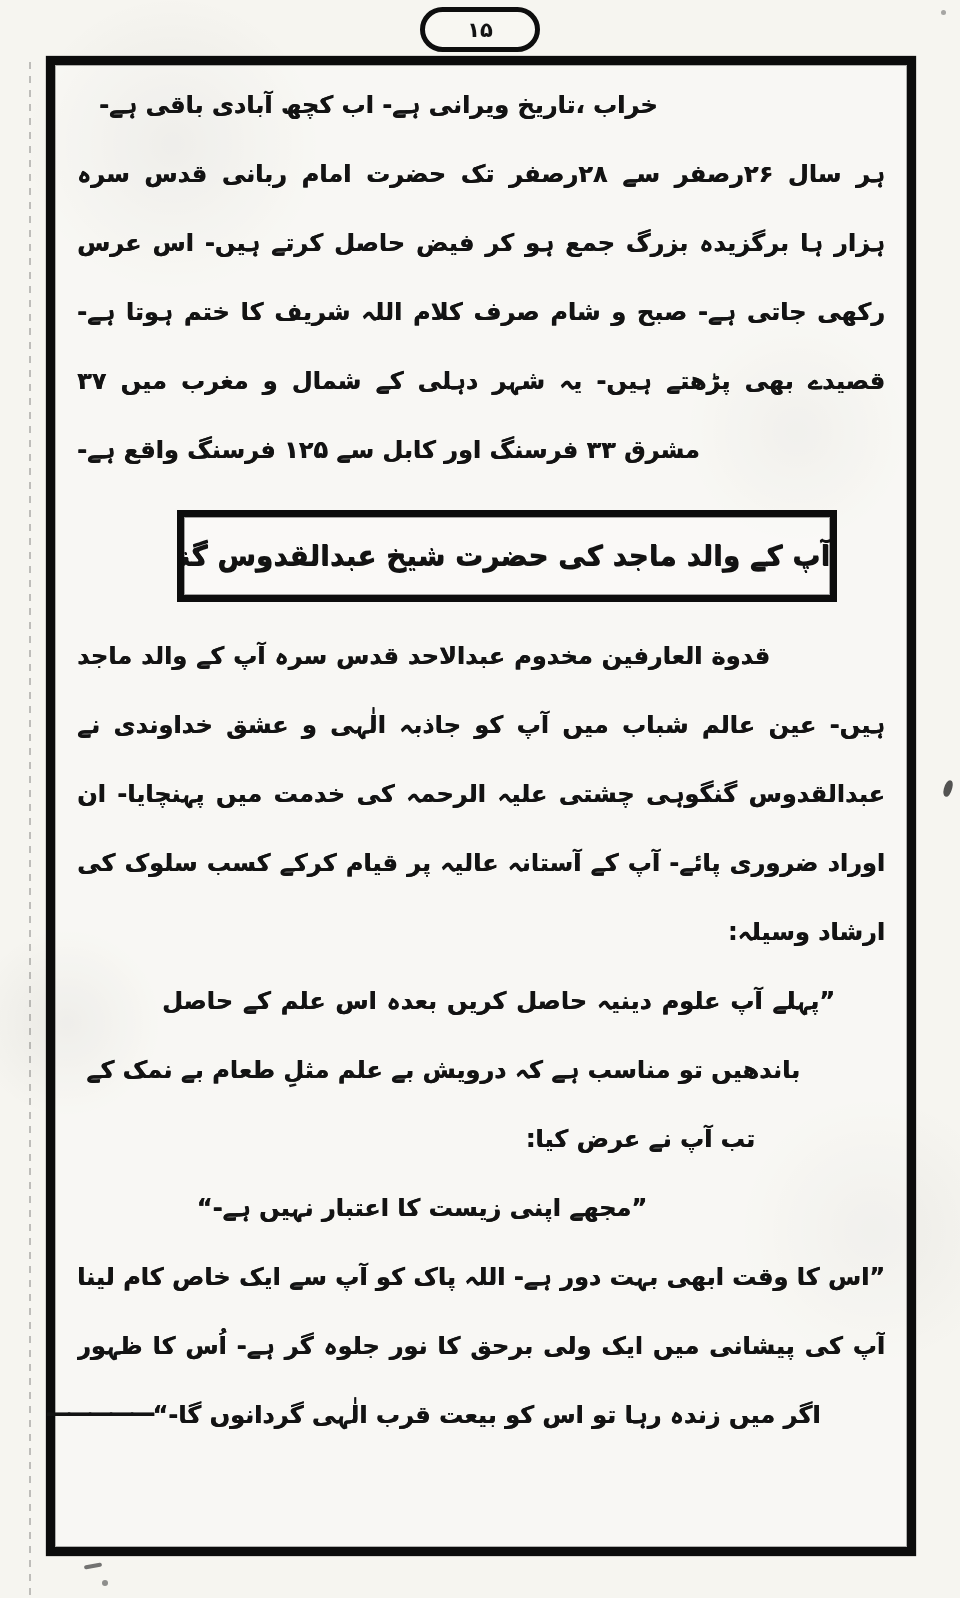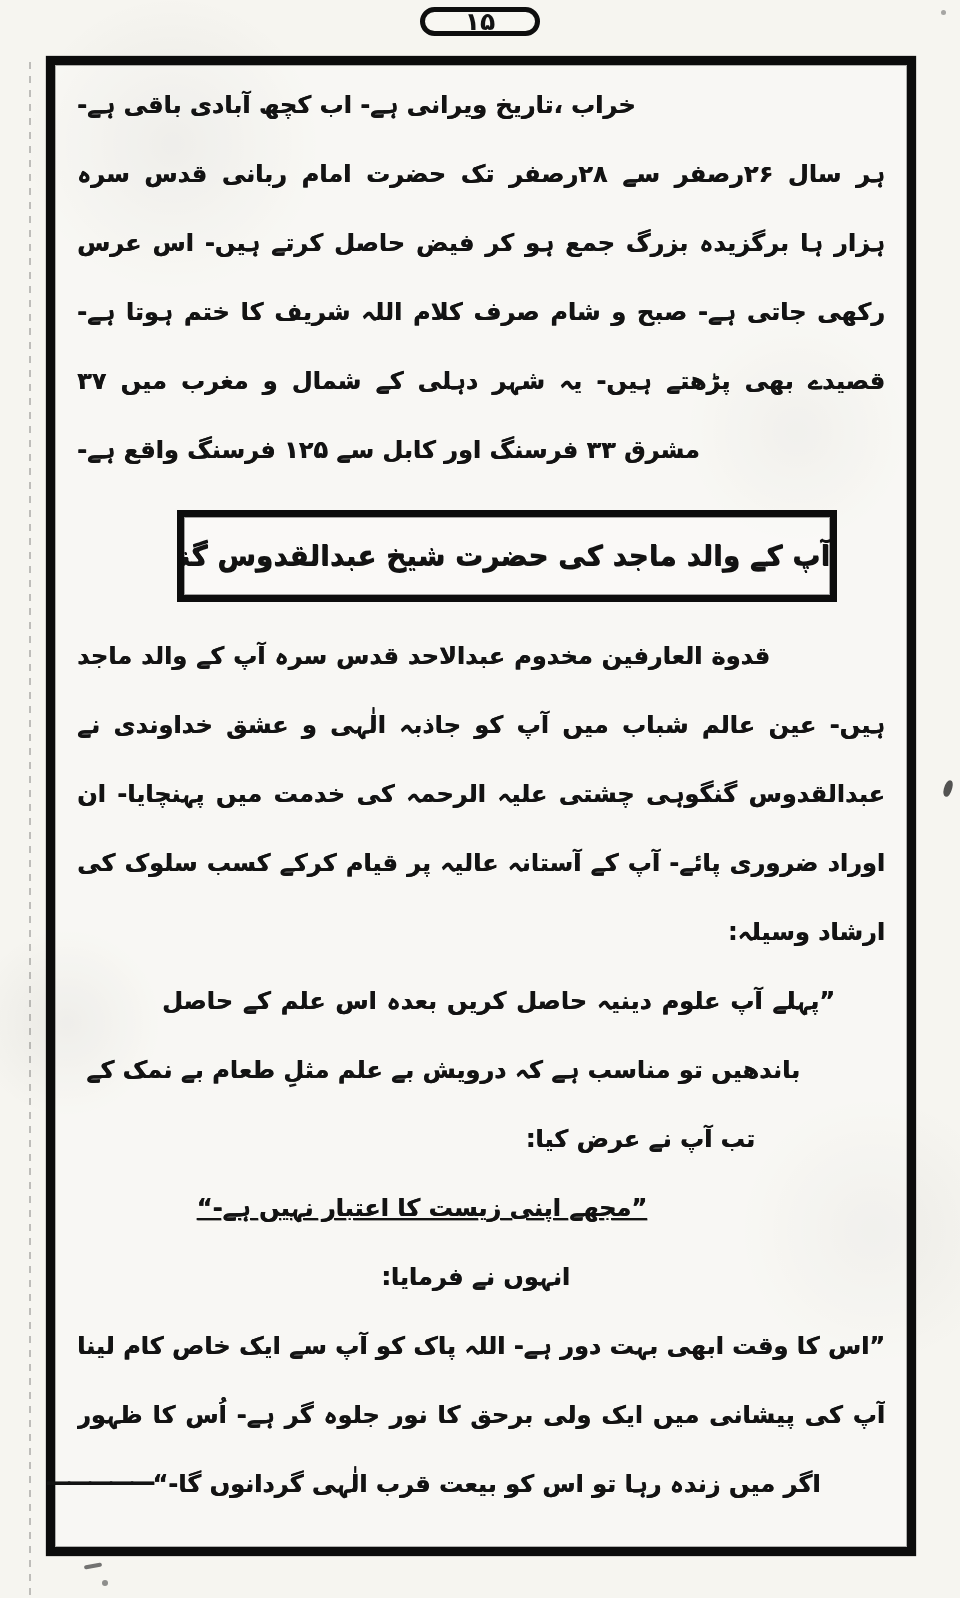--- a/index.html
+++ b/index.html
@@ -16,24 +16,24 @@
     content:""; position:absolute; inset:0; pointer-events:none;
     background:
       radial-gradient(circle at 18% 9%, rgba(0,0,0,.05), transparent 9%),
       radial-gradient(circle at 83% 27%, rgba(0,0,0,.04), transparent 8%),
       radial-gradient(circle at 7% 64%, rgba(0,0,0,.05), transparent 7%),
       radial-gradient(circle at 91% 77%, rgba(0,0,0,.04), transparent 9%);
   }
 
   .pagenum-pill{
     position:absolute; top:7px; left:50%; transform:translateX(-50%);
-    min-width:120px; height:29px; padding:0 26px;
+    min-width:120px; height:45px; padding:0 26px;
     border:5px solid #0e0e0e; border-radius:24px;
     display:flex; align-items:center; justify-content:center;
-    font-size:25px; font-weight:bold; background:#f8f7f2; z-index:3;
+    font-size:21px; font-weight:bold; background:#f8f7f2; z-index:3;
   }
 
   .frame{
     position:absolute; left:46px; right:44px; top:56px; bottom:42px;
     border:9px solid #0c0c0c;
     box-shadow: inset 0 0 0 1px rgba(40,40,40,.35), 0 0 1px #333;
     padding:6px 22px 8px 22px;
     background:rgba(255,255,255,.25);
   }
 
@@ -41,28 +41,28 @@
 
   .line{
     direction:rtl;
     font-size:24px; font-weight:700;
     line-height:69px; height:69px;
     color:#131313; text-align:right;
     text-shadow:0.4px 0.4px 0 #1a1a1a;
     overflow:hidden; white-space:nowrap;
   }
   .just{ text-align:justify; text-align-last:justify; white-space:normal; }
-  .left{ text-align:left; }
+  .left{ text-align:left;margin-left:22px; }
   .center{ text-align:left; }
 
   .pr50{ padding-left:0; padding-right:50px; }
   .pr85{ padding-right:85px; }
   .pr115{ padding-right:115px; }
   .pr130{ padding-right:130px; }
-  .pr238{ padding-right:238px;text-decoration:underline; }
+  .pr238{ padding-right:238px; }
   .pr315{ padding-right:315px; }
   .pl85{ padding-left:85px; }
 
   .heading-box{
     margin:25px 48px 20px 100px;
     border:7px solid #0d0d0d;
     height:92px;
     display:flex; align-items:center; justify-content:center;
     box-shadow: inset 0 0 0 1px rgba(30,30,30,.4);
     background:rgba(255,255,255,.3);
@@ -137,21 +137,20 @@
     <div class="line just">ہیں- عین عالم شباب میں آپ کو جاذبہ الٰہی و عشق خداوندی نے حضرت قطب العالم شیخ</div>
     <div class="line just">عبدالقدوس گنگوہی چشتی علیہ الرحمہ کی خدمت میں پہنچایا- ان سے بیعت کی تلقین ،اذکار اور</div>
     <div class="line just">اوراد ضروری پائے- آپ کے آستانہ عالیہ پر قیام کرکے کسب سلوک کی درخواست کی- شیخ نے یہ</div>
     <div class="line">ارشاد وسیلہ:</div>
 
     <div class="line just pr50 pl85">”پہلے آپ علوم دینیہ حاصل کریں بعدہ اس علم کے حاصل کرنے کیلئے کمر ہمت</div>
     <div class="line pr85">باندھیں تو مناسب ہے کہ درویش بے علم مثلِ طعام بے نمک کے ہے-“</div>
 
     <div class="line pr130">تب آپ نے عرض کیا:</div>
     <div class="line pr238">”مجھے اپنی زیست کا اعتبار نہیں ہے-“</div>
-    <div class="line pr315">انہوں نے فرمایا:</div>
 
     <div class="line just">”اس کا وقت ابھی بہت دور ہے- اللہ پاک کو آپ سے ایک خاص کام لینا ہے-</div>
     <div class="line just">آپ کی پیشانی میں ایک ولی برحق کا نور جلوہ گر ہے- اُس کا ظہور ہونا ضروری ہے</div>
     <div class="line dash-line">
       <span class="dash-fill">—————</span>
       <span class="qtext">اگر میں زندہ رہا تو اس کو بیعت قرب الٰہی گردانوں گا-“</span>
     </div>
 
   </div>
 </div>

